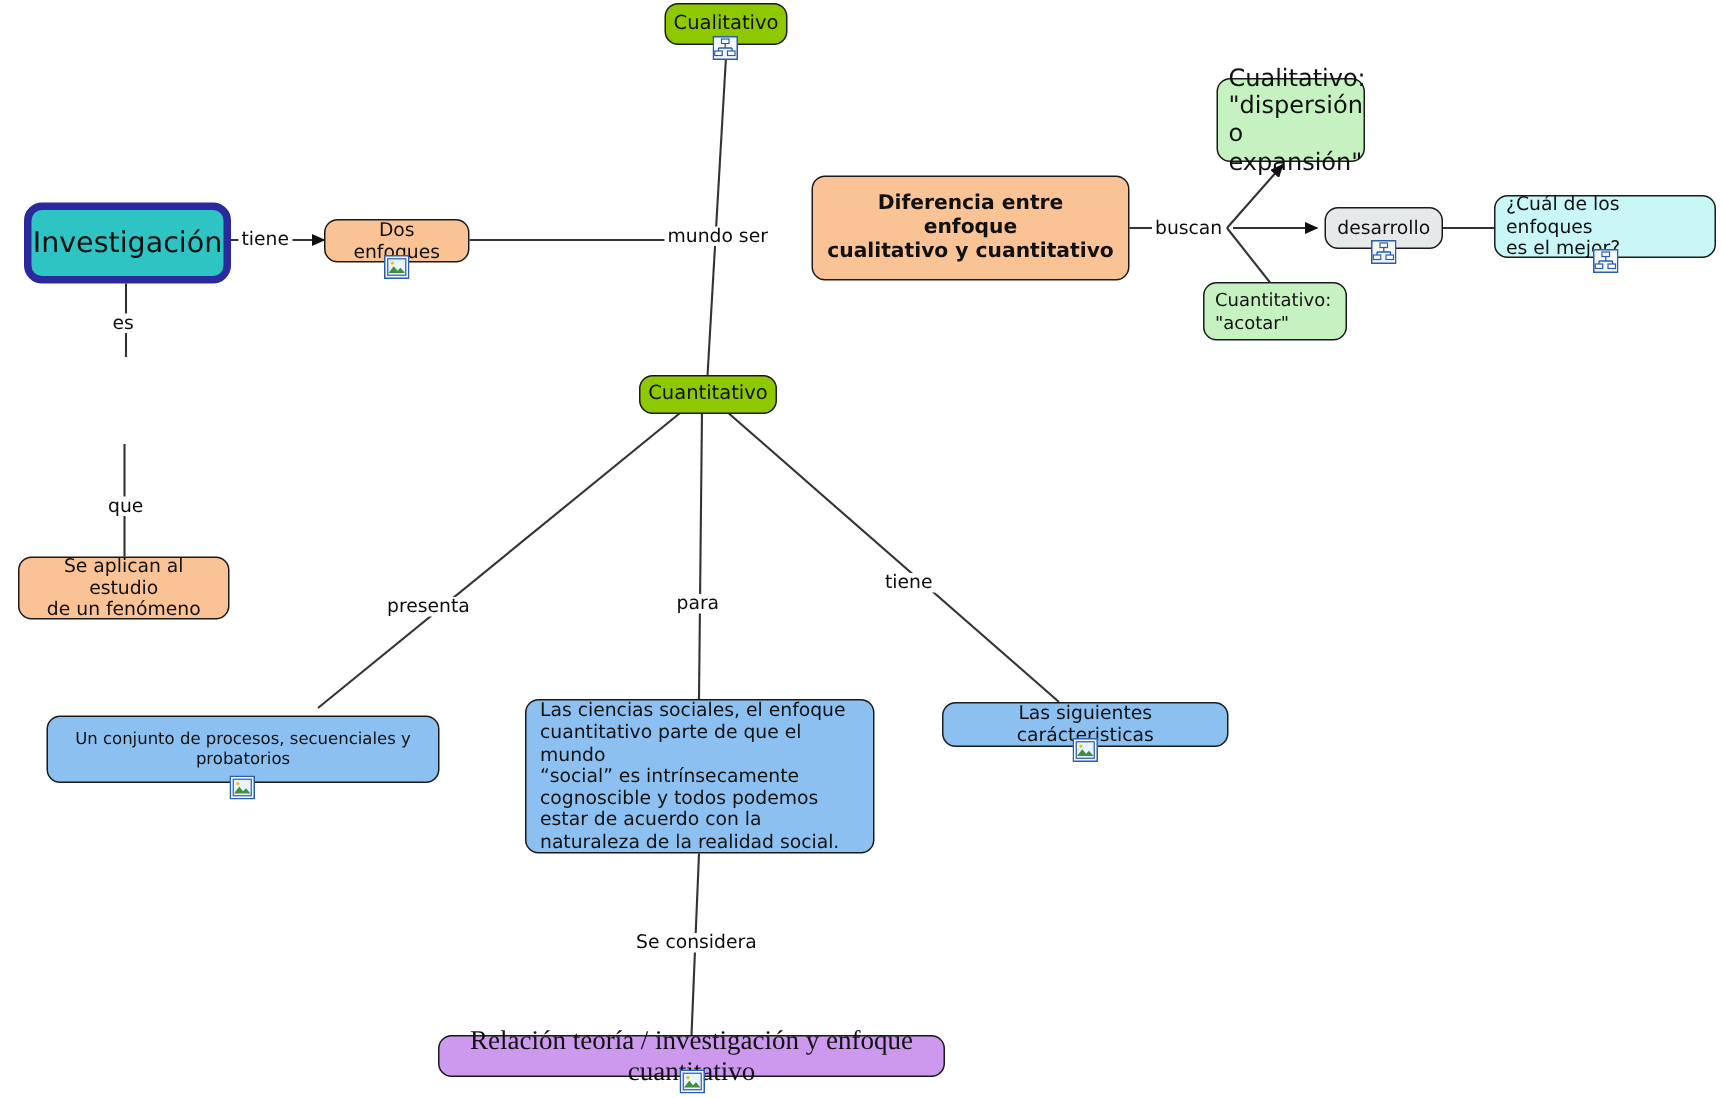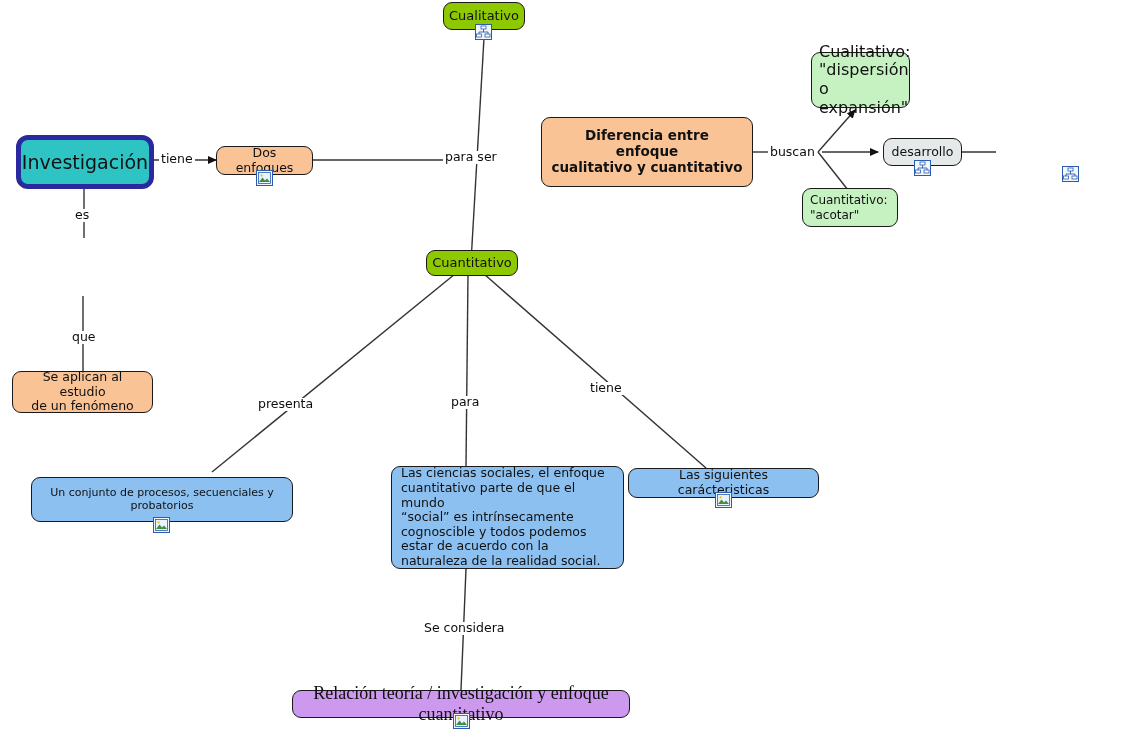--- a/index.html
+++ b/index.html
@@ -114,21 +114,21 @@
     <line x1="468" y1="274" x2="466" y2="466" stroke="#333" stroke-width="1.4"></line>
 
     <line x1="484" y1="274" x2="706" y2="468" stroke="#333" stroke-width="1.4"></line>
 
     <line x1="466" y1="569" x2="461" y2="690" stroke="#333" stroke-width="1.4"></line>
   </svg>
 
   <span class="elabel" style="left:159px; top:153px;">tiene</span>
   <span class="elabel" style="left:73px; top:209px;">es</span>
   <span class="elabel" style="left:70px; top:331px;">que</span>
-  <span class="elabel" style="left:443px; top:151px;">para ser</span>
+  <span class="elabel" style="left:443px; top:151px;">mundo ser</span>
   <span class="elabel" style="left:768px; top:146px;">buscan</span>
   <span class="elabel" style="left:256px; top:398px;">presenta</span>
   <span class="elabel" style="left:449px; top:396px;">para</span>
   <span class="elabel" style="left:588px; top:382px;">tiene</span>
   <span class="elabel" style="left:422px; top:622px;">Se considera</span>
 
   <div class="node root" style="left:16px; top:135px; width:138px; height:54px;">
     <span>Investigación</span>
   </div>
 
@@ -186,20 +186,24 @@
   <span class="badge" style="left:914px; top:160px;">
     <svg viewBox="0 0 17 16">
         <rect x="0.5" y="0.5" width="16" height="15" fill="#f3f6fb" stroke="#2a5db0"></rect>
         <rect x="6" y="2" width="5" height="3" fill="#fff" stroke="#2a5db0" stroke-width="0.8"></rect>
         <rect x="1.5" y="10" width="5" height="3" fill="#fff" stroke="#2a5db0" stroke-width="0.8"></rect>
         <rect x="10" y="10" width="5" height="3" fill="#fff" stroke="#2a5db0" stroke-width="0.8"></rect>
         <path d="M8.5,5 V8 M4,8 H13 M4,8 V10 M13,8 V10" stroke="#2a5db0" stroke-width="0.9" fill="none"></path>
       </svg>
   </span>
 
+  <div class="node cyan left-align" style="left:996px; top:130px; width:148px; height:42px; font-size:12.5px;">
+    <span>¿Cuál de los enfoques
+es el mejor?</span>
+  </div>
   <span class="badge" style="left:1062px; top:166px;">
     <svg viewBox="0 0 17 16">
         <rect x="0.5" y="0.5" width="16" height="15" fill="#f3f6fb" stroke="#2a5db0"></rect>
         <rect x="6" y="2" width="5" height="3" fill="#fff" stroke="#2a5db0" stroke-width="0.8"></rect>
         <rect x="1.5" y="10" width="5" height="3" fill="#fff" stroke="#2a5db0" stroke-width="0.8"></rect>
         <rect x="10" y="10" width="5" height="3" fill="#fff" stroke="#2a5db0" stroke-width="0.8"></rect>
         <path d="M8.5,5 V8 M4,8 H13 M4,8 V10 M13,8 V10" stroke="#2a5db0" stroke-width="0.9" fill="none"></path>
       </svg>
   </span>
 
@@ -213,21 +217,21 @@
   </div>
   <span class="badge" style="left:153px; top:517px;">
     <svg viewBox="0 0 17 16">
         <rect x="0.5" y="0.5" width="16" height="15" fill="#f3f6fb" stroke="#2a5db0"></rect>
         <rect x="2.5" y="2.5" width="12" height="11" fill="#e9f2ff" stroke="#2a5db0" stroke-width="0.8"></rect>
         <circle cx="5.6" cy="5.4" r="1.1" fill="#f0c000"></circle>
         <path d="M3,12 L6.5,7.5 L9,10.5 L11,8.5 L14,12 Z" fill="#3f8f3f"></path>
       </svg>
   </span>
 
-  <div class="node blue left-align" style="left:350px; top:466px; width:233px; height:103px; font-size:12.5px; padding:6px 9px;margin-left:41px;">
+  <div class="node blue left-align" style="left:350px; top:466px; width:233px; height:103px; font-size:12.5px; padding:6px 9px;">
     <span>Las ciencias sociales, el enfoque
 cuantitativo parte de que el mundo
 “social” es intrínsecamente
 cognoscible y todos podemos
 estar de acuerdo con la
 naturaleza de la realidad social.</span>
   </div>
 
   <div class="node blue" style="left:628px; top:468px; width:191px; height:30px; font-size:12.5px;">
     <span>Las siguientes carácteristicas</span>

